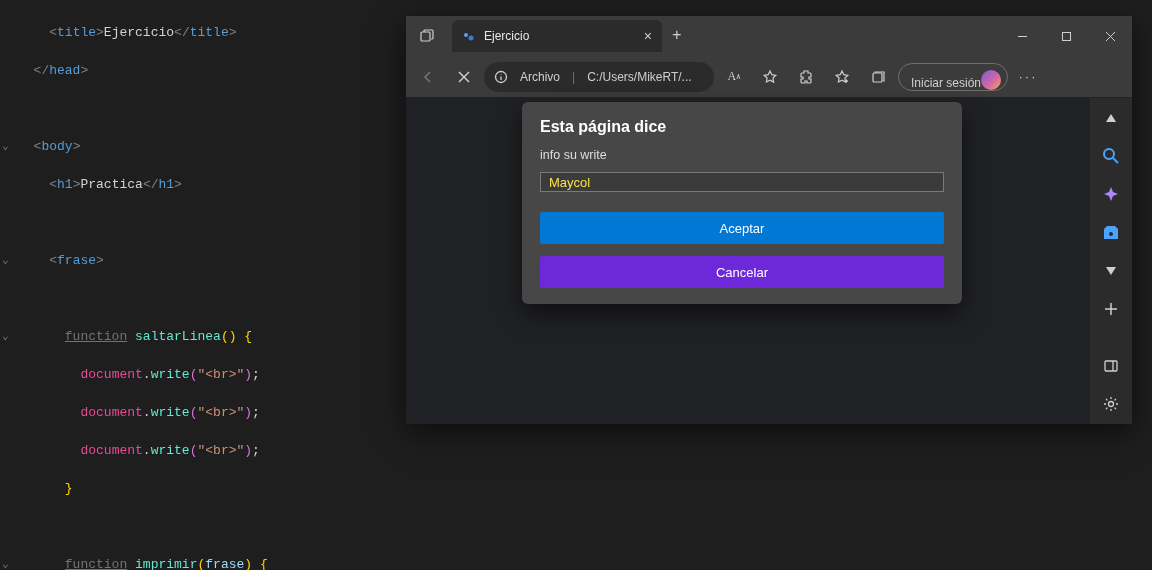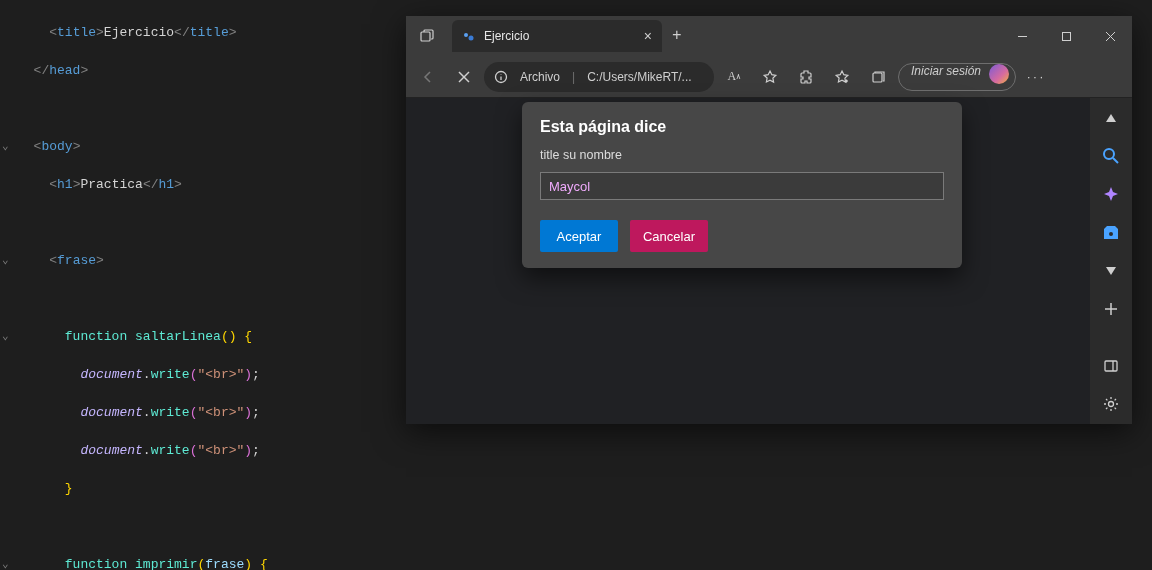--- a/index.html
+++ b/index.html
@@ -25,28 +25,28 @@
     left: 2px;
     color: #808080;
     font-size: 11px;
     user-select: none;
   }
   .line { display: block; }
 
   .tag   { color: #808080; }
   .el    { color: #569cd6; margin-top: 48px; }
   .txt   { color: #d4d4d4; }
-  .kw    { color: #5eead4; }
+  .kw    { color: #737373; text-decoration: underline; }
   .fn    { color: #5eead4; }
   .p     { color: #d4d4d4; }
   .par1  { color: #ffd700; }
   .par2  { color: #da70d6; }
   .str   { color: #ce9178; }
   .var   { color: #9cdcfe; }
-  .obj   { color: #c4b5fd; font-style: italic; }
+  .obj   { color: #ec4899; }
 
   
   .browser {
     position: absolute;
     top: 16px;
     left: 406px;
     width: 726px;
     height: 408px;
     background: #202124;
     box-shadow: 0 8px 30px rgba(0,0,0,0.6);
@@ -109,25 +109,23 @@
     gap: 12px;
     font-size: 12px;
     max-width: 230px;
   }
   .addr .sep { color:#6e6e6e; }
   .signin {
     height: 28px;
     border: 1px solid #6e6e6e;
     border-radius: 14px;
     display: flex;
-    align-items: flex-start;
+    align-items: flex-end;
     padding: 0 6px 0 12px;
-    gap: 8px;
     font-size: 12px;
-    font-style: italic;
   }
   .avatar {
     width: 20px; height: 20px; border-radius: 50%;
     background: linear-gradient(135deg,#7b5bd6 0%, #d66aa0 60%, #f0b040 100%);
   }
 
   .content {
     flex: 1;
     background: #202124;
     position: relative;
@@ -158,46 +156,47 @@
     border-radius: 6px;
     box-shadow: 0 10px 25px rgba(0,0,0,0.55);
     font-family: 'Segoe UI', sans-serif;
     color: #fff;
     padding: 16px 18px 16px 18px;
   }
   .dialog h3 { font-size: 16px; font-weight: 600; margin-bottom: 12px; }
   .dialog .msg { font-size: 12.5px; margin-bottom: 10px; color:#ddd; }
   .dialog input {
     width: 100%;
-    height: 28px;
+    height: 20px;
     background: #3b3b3b;
     border: 1px solid #7a7a7a;
-    color: #f0abfc;
+    color: #fde047;
     padding: 0 8px;
     font-size: 13px;
     outline: none;
   }
   .dialog .btnrow {
     display: flex;
-    justify-content: flex-start;
+    justify-content: center;
     gap: 12px;
     margin-top: 20px;
+    flex-direction: column;
   }
   .dialog button {
     height: 32px;
     min-width: 78px;
     border: none;
     font-size: 13px;
     color: #fff;
     cursor: pointer;
     border-radius: 2px;
     font-family: inherit;
   }
   .dialog .ok { background: #0078d4; }
-  .dialog .cancel { background: #be185d; }
+  .dialog .cancel { background: #6d28d9; }
 
   svg { display:block; }
 </style>
 </head>
 <body>
 
 <div class="editor">
 <span class="line">    <span class="tag">&lt;</span><span class="el">title</span><span class="tag">&gt;</span><span class="txt">Ejercicio</span><span class="tag">&lt;/</span><span class="el">title</span><span class="tag">&gt;</span></span>
 <span class="line">  <span class="tag">&lt;/</span><span class="el">head</span><span class="tag">&gt;</span></span>
 <span class="line"> </span>
@@ -322,21 +321,21 @@
       <span>Iniciar sesión</span>
       <span class="avatar"></span>
     </div>
     <div class="tb-btn" style="letter-spacing:2px;">···</div>
   </div>
 
   <div class="content">
 
     <div class="dialog">
       <h3>Esta página dice</h3>
-      <div class="msg">title su nombre</div>
+      <div class="msg">info su write</div>
       <input type="text" value="Maycol" style="">
       <div class="btnrow">
         <button class="ok">Aceptar</button>
         <button class="cancel">Cancelar</button>
       </div>
     </div>
 
     <div class="sidebar">
       <div class="sb-icon">
           <svg width="12" height="12" fill="currentColor">

